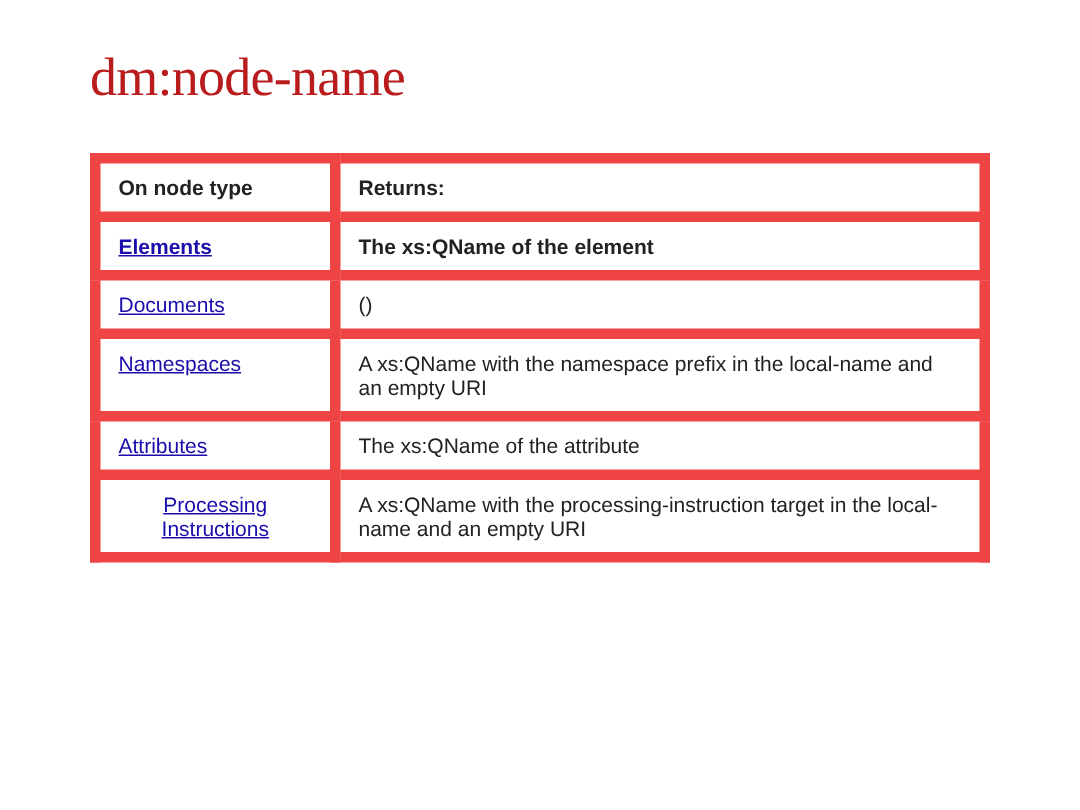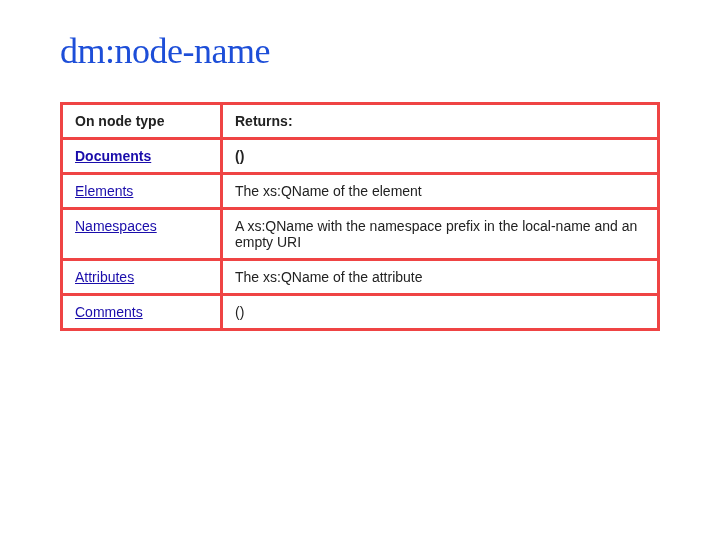--- a/index.html
+++ b/index.html
@@ -19,35 +19,35 @@
     .page {
       width: 720px;
       height: 540px;
       background: #ffffff;
       padding: 30px 60px;
     }
 
     .title {
       font-size: 36px;
       font-weight: normal;
-      color: #1d4ed8;
+      color: #b91c1c;
       margin-bottom: 30px;
       font-family: 'Times New Roman', Times, serif;
       letter-spacing: -0.5px;
     }
 
     table {
       border-collapse: collapse;
       width: 100%;
       font-family: Arial, sans-serif;
       font-size: 14px;
     }
 
     table td {
-      border: 3px solid #ef4444;
+      border: 7px solid #ef4444;
       padding: 8px 12px;
       vertical-align: top;
       color: #222222;
     }
 
     table tr:first-child td {
       font-weight: bold;
       background: #ffffff;
     }
 
@@ -77,43 +77,46 @@
   <table>
     <thead>
       <tr>
         <td class="col-left">On node type</td>
         <td class="col-right">Returns:</td>
       </tr>
     </thead>
     <tbody>
       <tr>
         <td class="col-left">
+          <span class="link-cell">Elements</span>
+        </td>
+        <td class="col-right">The xs:QName of the element</td>
+      </tr>
+      <tr>
+        <td class="col-left">
           <span class="link-cell">Documents</span>
         </td>
         <td class="col-right">()</td>
-      </tr>
-      <tr>
-        <td class="col-left">
-          <span class="link-cell">Elements</span>
-        </td>
-        <td class="col-right">The xs:QName of the element</td>
       </tr>
       <tr>
         <td class="col-left">
           <span class="link-cell">Namespaces</span>
         </td>
         <td class="col-right">A xs:QName with the namespace prefix in the local-name and an empty URI</td>
       </tr>
       <tr>
         <td class="col-left">
           <span class="link-cell">Attributes</span>
         </td>
         <td class="col-right">The xs:QName of the attribute</td>
       </tr>
       <tr>
-        <td class="col-left">
-          <span class="link-cell">Comments</span>
+        <td class="col-left processing-cell">
+          <span class="link-cell">
+            <span>Processing</span><br>
+            <span>Instructions</span>
+          </span>
         </td>
-        <td class="col-right">()</td>
+        <td class="col-right">A xs:QName with the processing-instruction target in the local-name and an empty URI</td>
       </tr>
     </tbody>
   </table>
 </div>
 
 </body></html>

